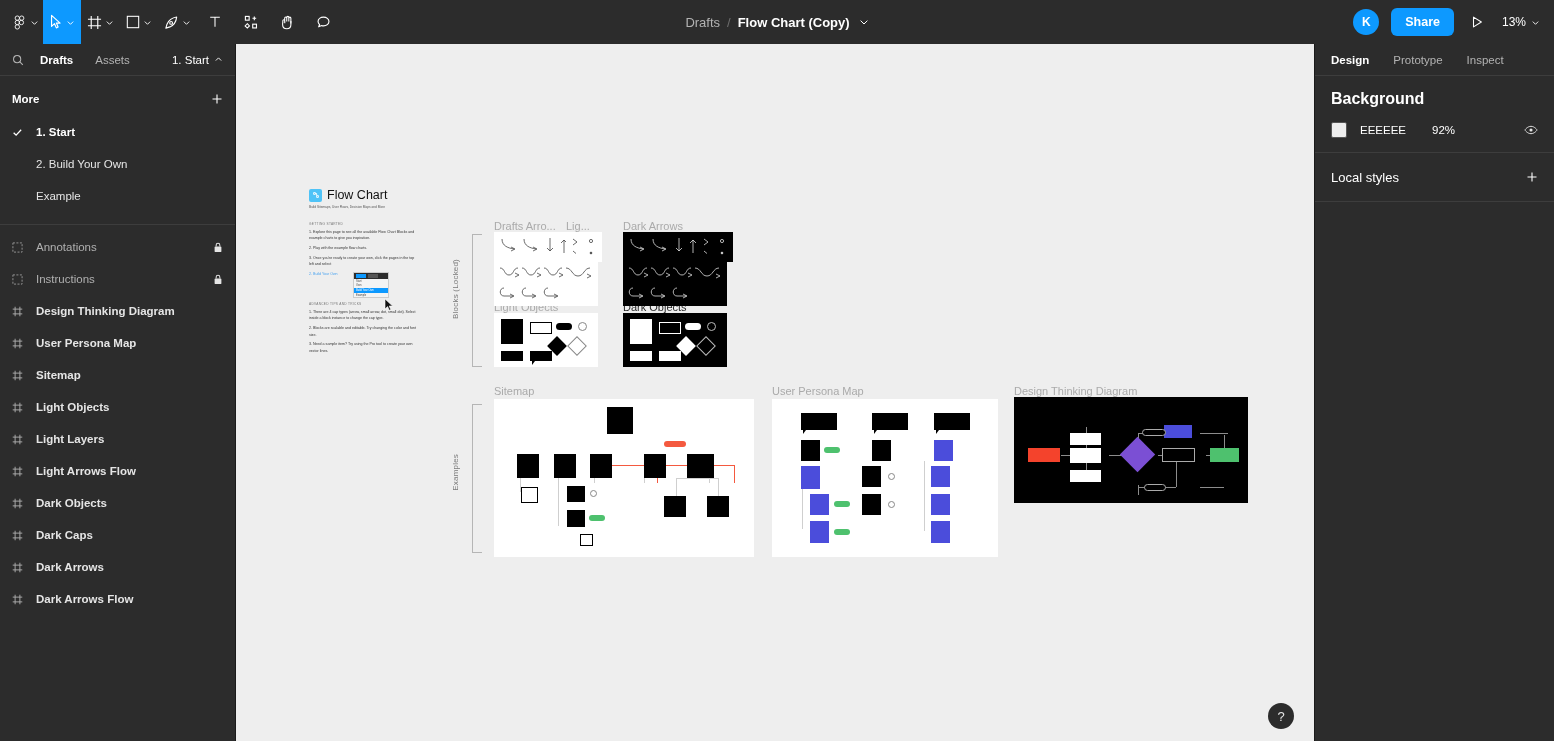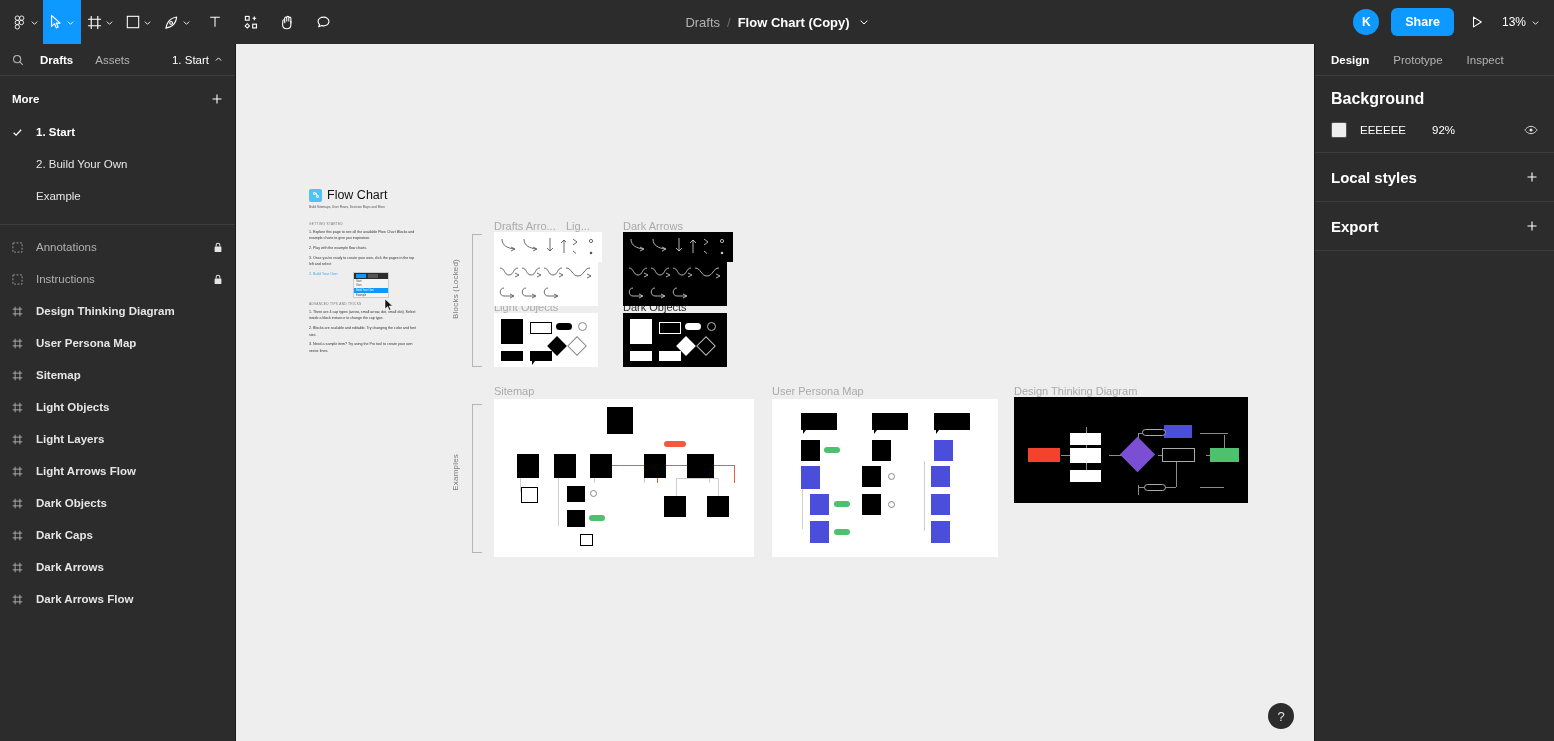--- a/index.html
+++ b/index.html
@@ -179,21 +179,21 @@
   .rsec-title { font-size: 16px; color: #fff; font-weight: bold; }
   .bg-row { display: flex; align-items: center; margin-top: 14px; }
   .swatch { width: 16px; height: 16px; background: #eeeeee; border: 1px solid #555; border-radius: 2px; }
   .bg-hex { font-size: 11.5px; color: #fff; margin-left: 13px; width: 72px; }
   .bg-op { font-size: 11.5px; color: #fff; }
   .eye { margin-left: auto; color: #e5e5e5; display: flex; align-items: center; cursor: pointer; }
   .rrow {
     height: 49px; display: flex; align-items: center; padding: 0 16px;
     border-bottom: 1px solid #3d3d3d;
   }
-  .rrow-title { font-size: 15px; color: #fff; font-weight: bold; }
+  .rrow-title { font-size: 13px; color: #fff; font-weight: normal; }
   .rrow .plus-btn { margin-left: auto; }
 
   .help {
     position: absolute; right: 20px; bottom: 12px;
     width: 26px; height: 26px; border-radius: 50%; background: #2c2c2c;
     color: #e5e5e5; font-size: 13px;
     display: flex; align-items: center; justify-content: center; cursor: pointer;
   }
 </style>
 </head>
@@ -753,24 +753,16 @@
 
       <div class="rrow">
         <span class="rrow-title">Local styles</span>
         <span class="plus-btn">
           <svg width="12" height="12" viewBox="0 0 12 12" fill="none" stroke="#fff" stroke-width="1.1">
               <path d="M6 1.5v9M1.5 6h9"></path>
             </svg>
         </span>
       </div>
 
-      <div class="rrow">
-        <span class="rrow-title">Export</span>
-        <span class="plus-btn">
-          <svg width="12" height="12" viewBox="0 0 12 12" fill="none" stroke="#fff" stroke-width="1.1">
-              <path d="M6 1.5v9M1.5 6h9"></path>
-            </svg>
-        </span>
-      </div>
     </div>
 
   </div>
 </div>
 
 </body></html>

